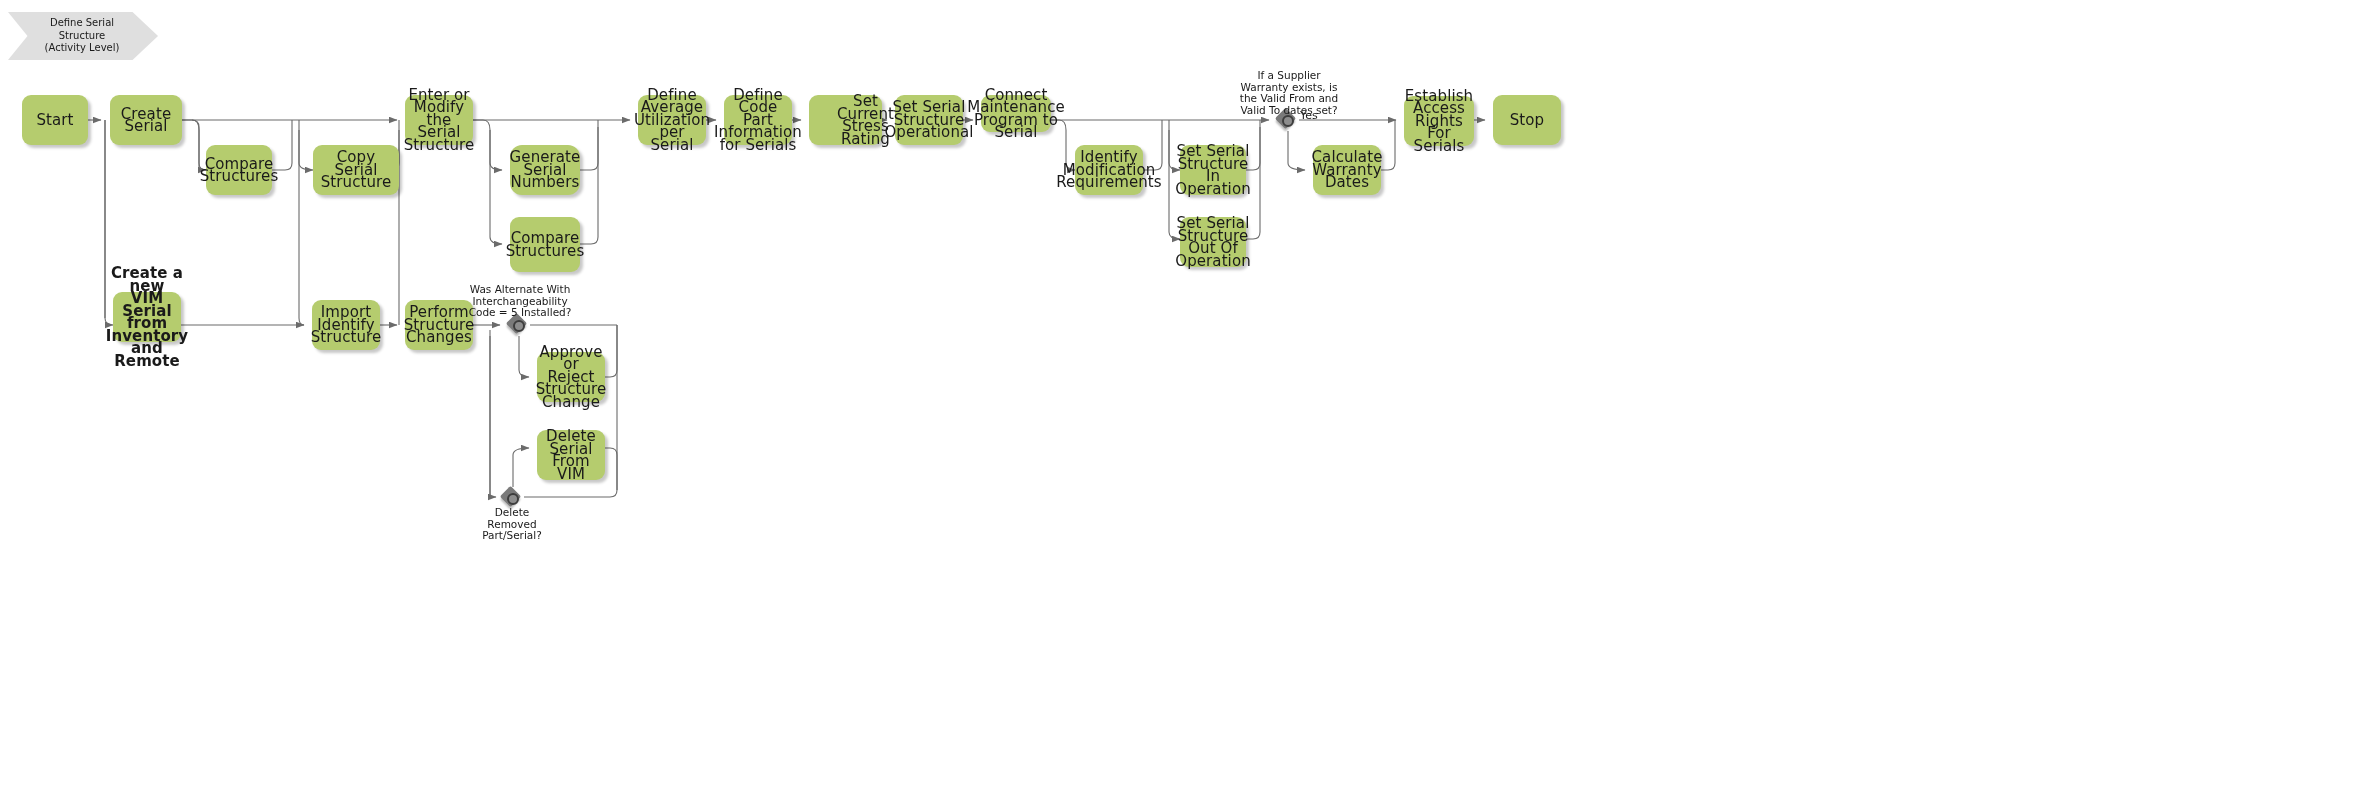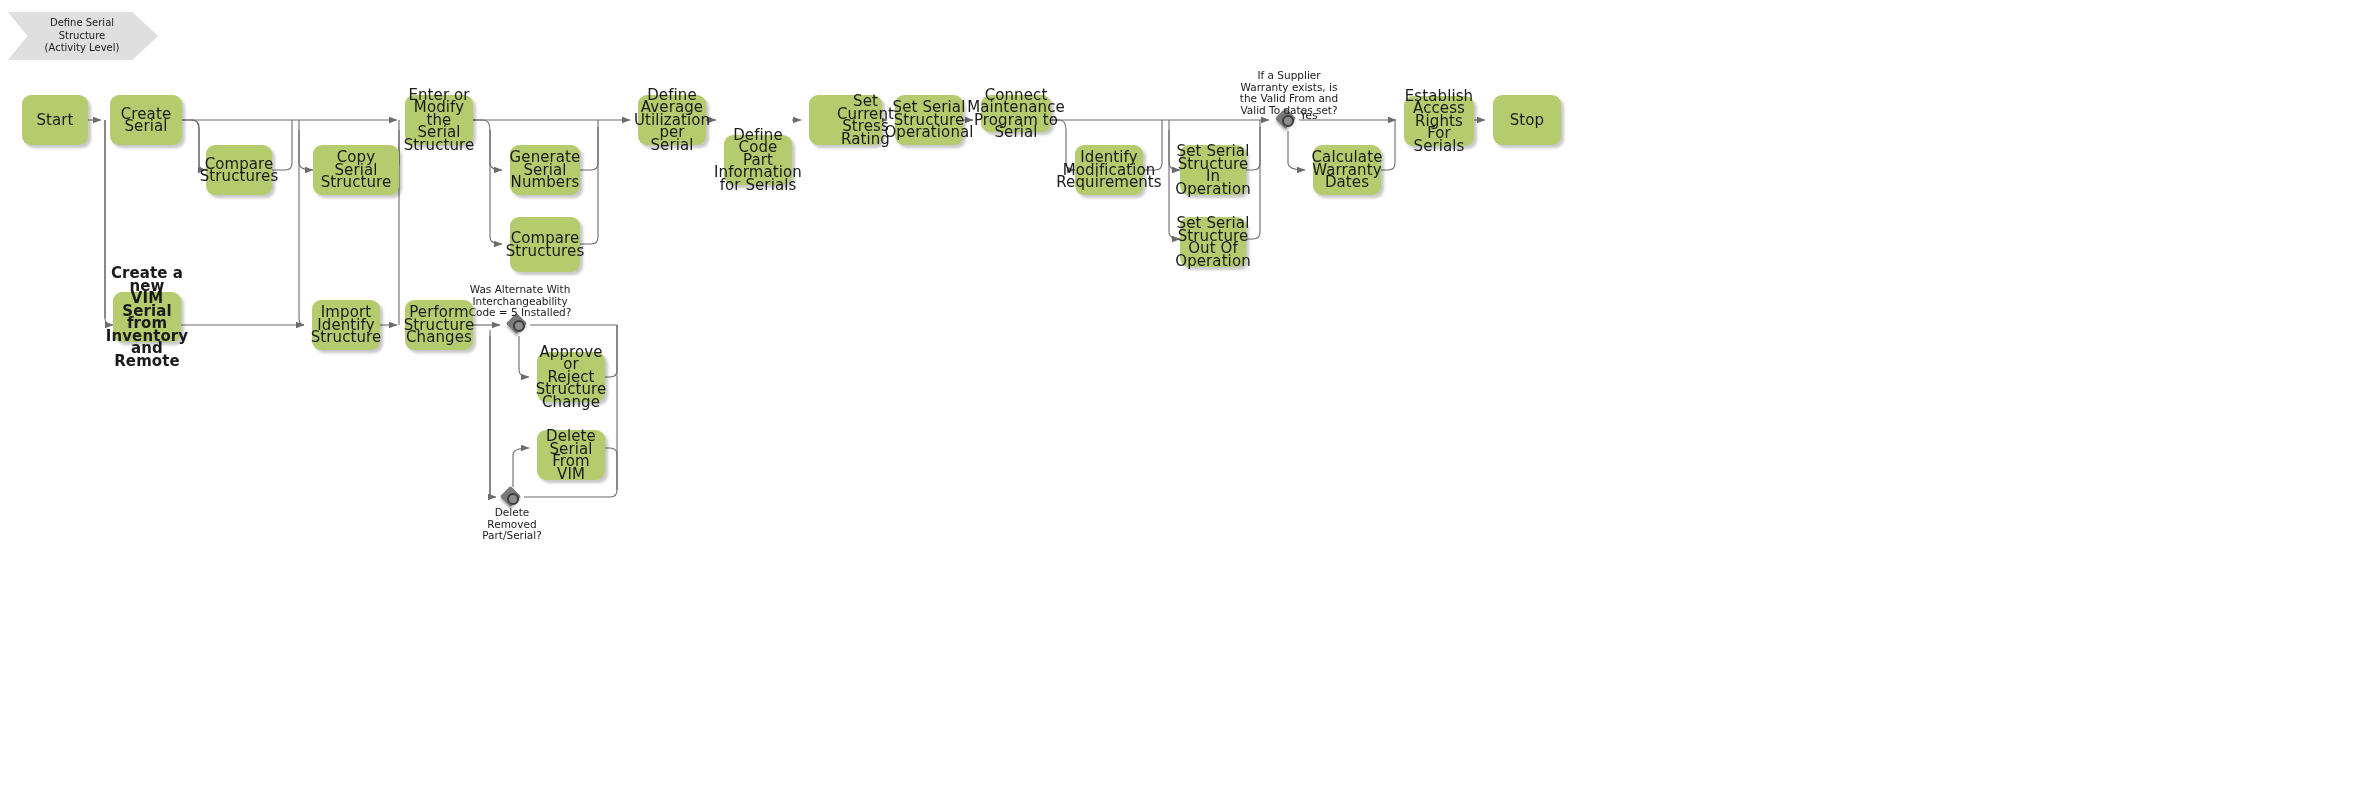--- a/index.html
+++ b/index.html
@@ -228,34 +228,34 @@
     </div>
   <div class="node" style="left:313px;top:145px;width:86px;height:50px;">
       <span>Copy Serial
 Structure</span>
     </div>
   <div class="node" style="left:405px;top:95px;width:68px;height:50px;">
       <span>Enter or Modify
 the Serial
 Structure</span>
     </div>
-  <div class="node" style="left:510px;top:145px;width:70px;height:50px;">
+  <div class="node" style="left:510px;top:145px;width:70px;height:50px;border-radius:12px;">
       <span>Generate Serial
 Numbers</span>
     </div>
   <div class="node" style="left:510px;top:217px;width:70px;height:55px;">
       <span>Compare
 Structures</span>
     </div>
   <div class="node" style="left:638px;top:95px;width:68px;height:50px;">
       <span>Define Average
 Utilization per
 Serial</span>
     </div>
-  <div class="node" style="left:724px;top:95px;width:68px;height:50px;margin-top:40px;">
+  <div class="node" style="left:724px;top:95px;width:68px;height:50px;">
       <span>Define Code
 Part Information
 for Serials</span>
     </div>
   <div class="node" style="left:809px;top:95px;width:73px;height:50px;padding-left:44px;">
       <span>Set Current
 Stress Rating</span>
     </div>
   <div class="node" style="left:895px;top:95px;width:68px;height:50px;">
       <span>Set Serial

